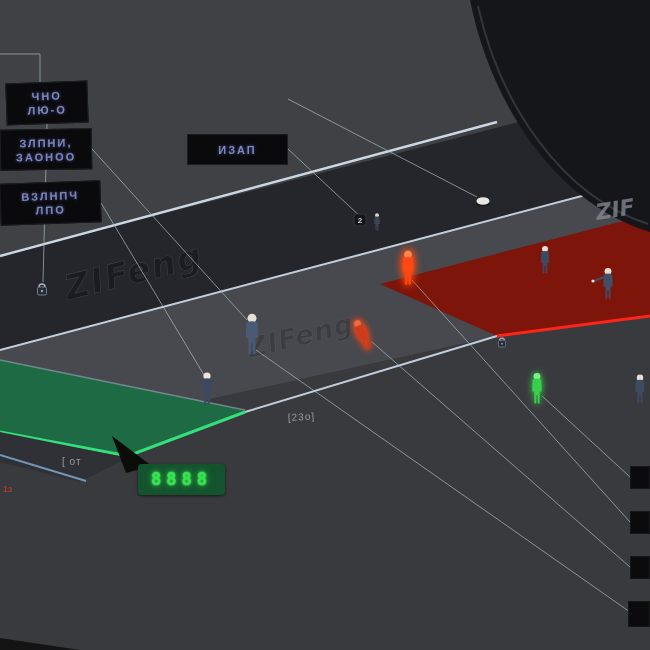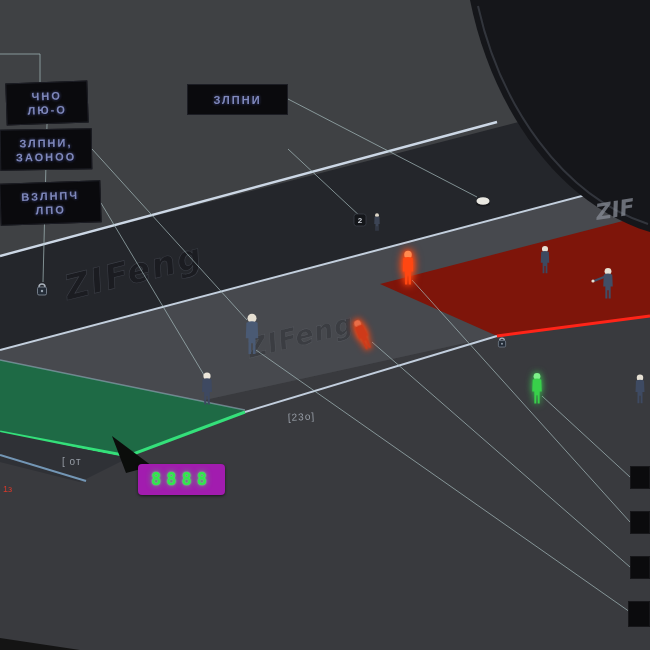--- a/index.html
+++ b/index.html
@@ -19,21 +19,21 @@
 
   .label-box{position:absolute;background:#0a0a0d;border:1px solid #1c1d24;
     display:flex;flex-direction:column;justify-content:center;align-items:center;gap:2px;
     color:#7f88bb;font-weight:bold;font-size:11px;letter-spacing:2px;
     text-shadow:1px 1px 0 #0e1026, 0 0 3px #5a64a0;box-sizing:border-box;}
   .lb1{transform:rotate(-2deg);}
   .lb2{transform:rotate(-1deg);}
 
   .edge-box{position:absolute;right:0;background:#0b0b0d;border:1px solid #17171a;box-sizing:border-box;}
 
-  .counter{position:absolute;left:138px;top:464px;width:87px;height:31px;background:#a21caf;
+  .counter{position:absolute;left:138px;top:464px;width:87px;height:31px;background:#14532d;
     border-radius:4px;display:flex;align-items:center;justify-content:center;
     box-shadow:0 1px 3px rgba(0,0,0,.6);}
   .counter span{font-family:"DejaVu Sans Mono", monospace;font-weight:bold;font-size:17px;
     color:#2ee84a;letter-spacing:5px;text-shadow:0 0 6px #2ee84a,0 0 2px #9cffae;line-height:1;}
 
   .dist{font-size:10px;fill:#979da6;letter-spacing:1px;}
 </style>
 </head>
 <body>
 
@@ -128,22 +128,22 @@
   </div>
   <div class="label-box lb2" style="left:0;top:129px;width:92px;height:41px;">
     <span>ЗЛПНИ,</span>
     <span>ЗАОНОО</span>
   </div>
   <div class="label-box lb1" style="left:0;top:182px;width:101px;height:42px;">
     <span>ВЗЛНПЧ</span>
     <span>ЛПО</span>
   </div>
 
-  <div class="label-box" style="left:187px;top:84px;width:101px;height:31px;">
-    <span>ЗЛПНИ</span>
+  <div class="label-box" style="left:187px;top:134px;width:101px;height:31px;">
+    <span>ИЗАП</span>
   </div>
 
   <div class="counter">
     <span>8888</span>
   </div>
 
   <div class="edge-box" style="top:466px;width:20px;height:23px;"></div>
   <div class="edge-box" style="top:511px;width:20px;height:23px;"></div>
   <div class="edge-box" style="top:556px;width:20px;height:23px;"></div>
   <div class="edge-box" style="top:601px;width:22px;height:26px;"></div>

